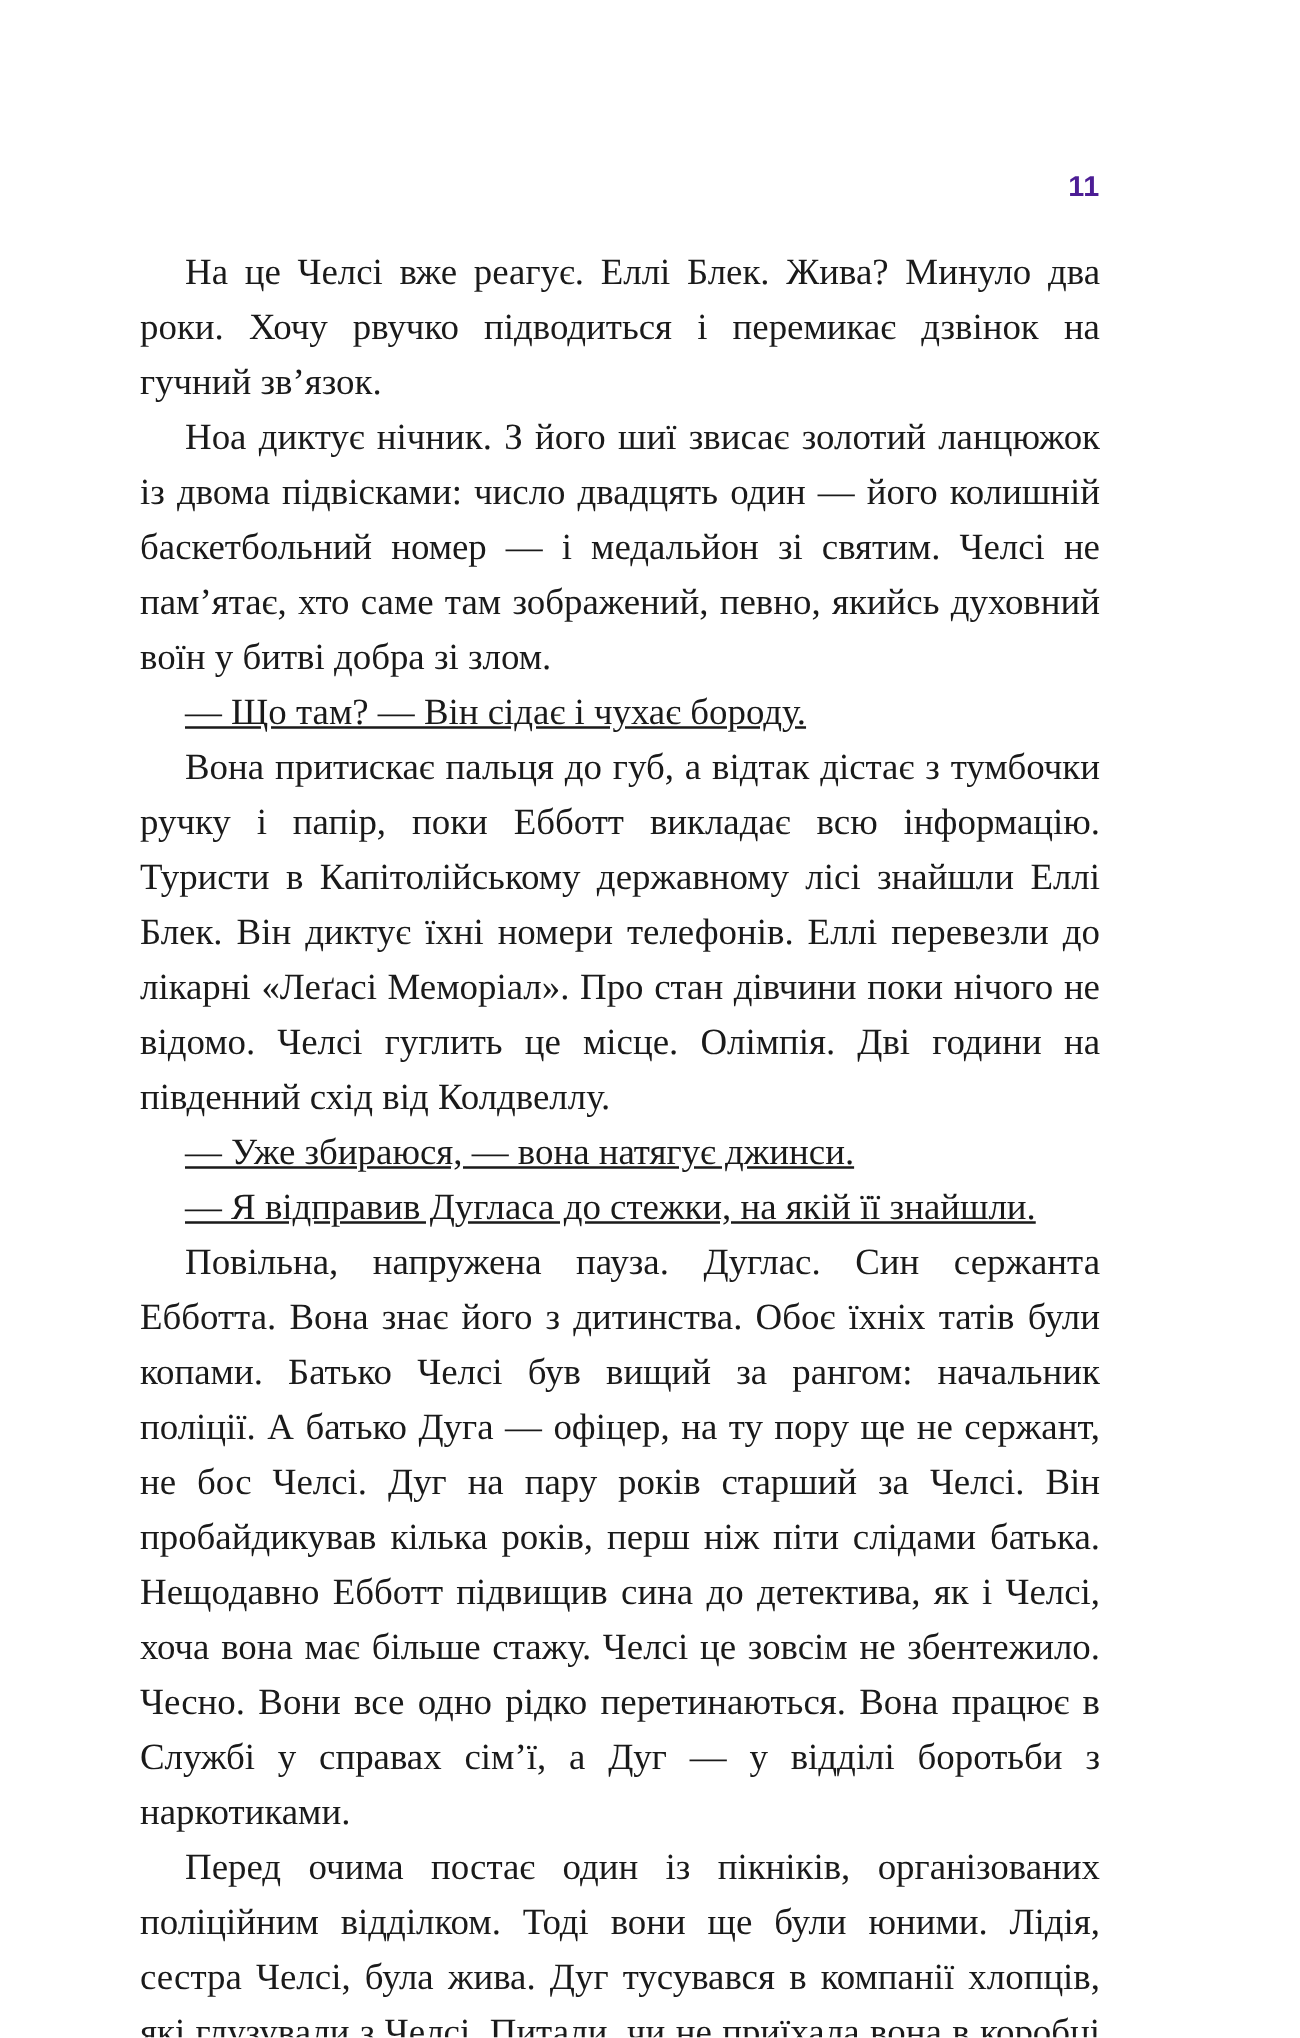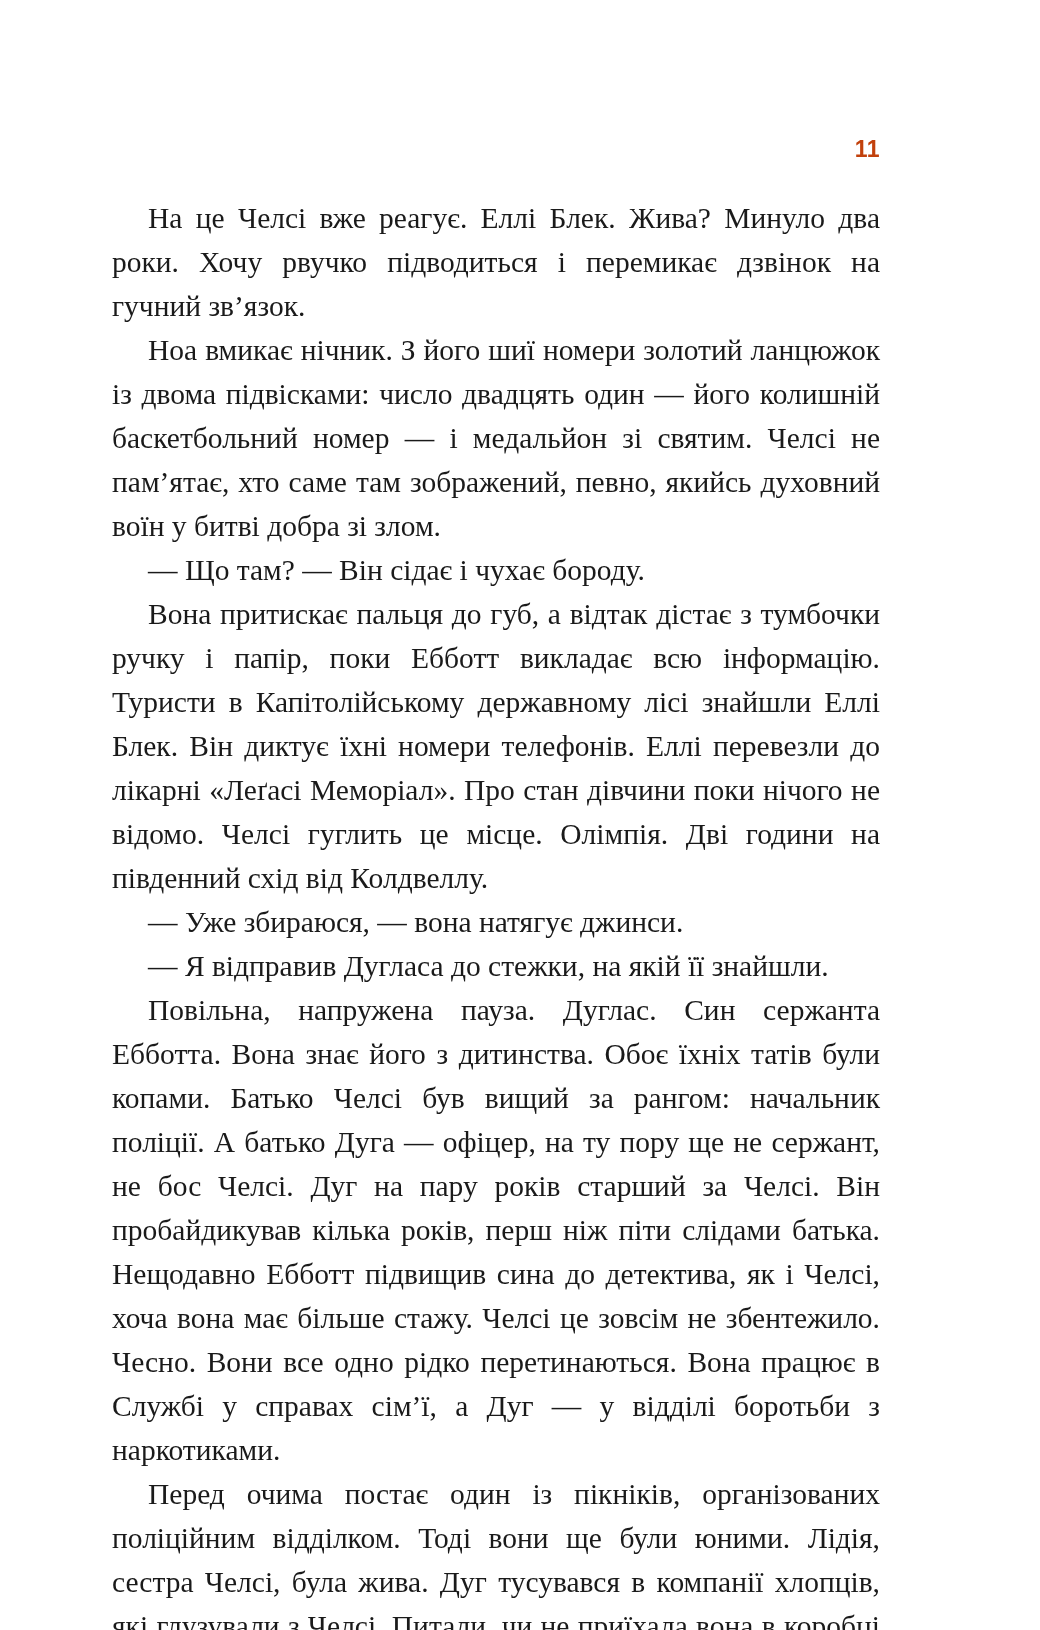--- a/index.html
+++ b/index.html
@@ -16,21 +16,21 @@
     overflow: hidden;
     box-sizing: border-box;
   }
   .page-number {
     position: absolute;
     top: 138px;
     right: 160px;
     font-family: "Liberation Sans", sans-serif;
     font-weight: bold;
     font-size: 23px;
-    color: #c2410c;
+    color: #4c1d95;
     letter-spacing: 0.5px;
     line-height: 1;
   }
   .text-block {
     position: absolute;
     left: 112px;
     top: 196px;
     width: 768px;
     font-family: "Liberation Serif", serif;
     font-size: 29.5px;
@@ -44,32 +44,33 @@
   .text-block p {
     margin: 0;
     text-indent: 36px;
     text-align: justify;
   }
   .text-block p:last-child {
     text-align-last: justify;
   }
   .text-block p.dialogue {
     text-indent: 36px;
+    text-decoration: underline;
   }
 </style>
 </head>
 <body>
 
 <div class="page">
 
   <div class="page-number">11</div>
 
   <div class="text-block">
     <p>На це Челсі вже реагує. Еллі Блек. Жива? Минуло два роки. Хочу рвучко підводиться і перемикає дзвінок на гучний зв’язок.</p>
-    <p>Ноа вмикає нічник. З його шиї номери золотий ланцюжок із двома підвісками: число двадцять один — його колишній баскетбольний номер — і медальйон зі святим. Челсі не пам’ятає, хто саме там зображений, певно, якийсь духовний воїн у битві добра зі злом.</p>
+    <p>Ноа диктує нічник. З його шиї звисає золотий ланцюжок із двома підвісками: число двадцять один — його колишній баскетбольний номер — і медальйон зі святим. Челсі не пам’ятає, хто саме там зображений, певно, якийсь духовний воїн у битві добра зі злом.</p>
     <p class="dialogue">— Що там? — Він сідає і чухає бороду.</p>
     <p>Вона притискає пальця до губ, а відтак дістає з тумбочки ручку і папір, поки Ебботт викладає всю інформацію. Туристи в Капітолійському державному лісі знайшли Еллі Блек. Він диктує їхні номери телефонів. Еллі перевезли до лікарні «Леґасі Меморіал». Про стан дівчини поки нічого не відомо. Челсі гуглить це місце. Олімпія. Дві години на південний схід від Колдвеллу.</p>
     <p class="dialogue">— Уже збираюся, — вона натягує джинси.</p>
     <p class="dialogue">— Я відправив Дугласа до стежки, на якій її знайшли.</p>
     <p>Повільна, напружена пауза. Дуглас. Син сержанта Ебботта. Вона знає його з дитинства. Обоє їхніх татів були копами. Батько Челсі був вищий за рангом: начальник поліції. А батько Дуга — офіцер, на ту пору ще не сержант, не бос Челсі. Дуг на пару років старший за Челсі. Він пробайдикував кілька років, перш ніж піти слідами батька. Нещодавно Ебботт підвищив сина до детектива, як і Челсі, хоча вона має більше стажу. Челсі це зовсім не збентежило. Чесно. Вони все одно рідко перетинаються. Вона працює в Службі у справах сім’ї, а Дуг — у відділі боротьби з наркотиками.</p>
     <p>Перед очима постає один із пікніків, організованих поліційним відділком. Тоді вони ще були юними. Лідія, сестра Челсі, була жива. Дуг тусувався в компанії хлопців, які глузували з Челсі. Питали, чи не приїхала вона в коробці</p>
   </div>
 
 </div>
 

